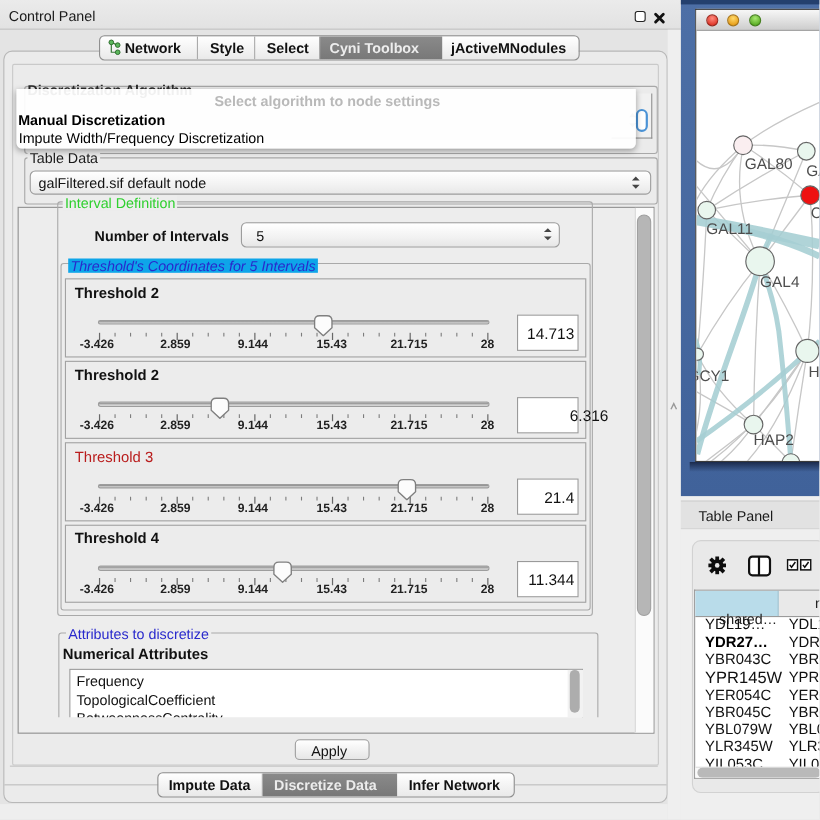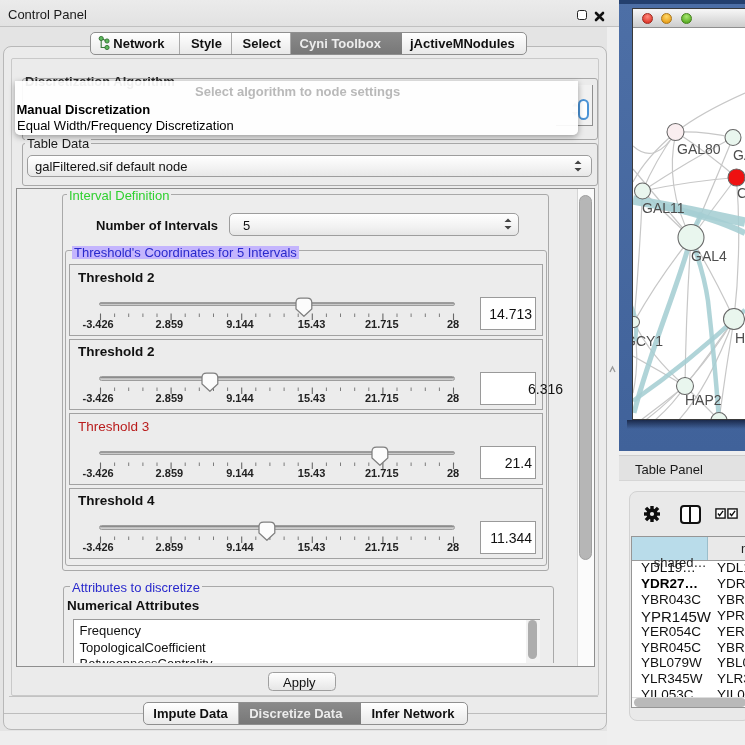--- a/index.html
+++ b/index.html
@@ -58,32 +58,32 @@
 
 <div class="abs" style="left:22px;top:143px;width:576px;height:43px;border:1px solid #a8a8a8;border-radius:3px;"></div>
 <div class="txt" style="left:25px;top:137px;font-size:13px;color:#1a1a1a;background:#ebebeb;padding:0 2px;">Table Data</div>
 <div class="abs" style="left:27px;top:155px;width:565px;height:22px;background:linear-gradient(#ffffff,#f2f2f2 60%,#e8e8e8);border:1px solid #9d9d9d;border-radius:5px;"></div>
 <div class="txt" style="left:35px;top:160px;font-size:13px;color:#111;">galFiltered.sif default node</div>
 <svg class="abs" style="left:572px;top:158px;" width="12" height="16" viewBox="0 0 12 16">
     <path d="M2.5 6 L6 2.5 L9.5 6 Z M2.5 10 L6 13.5 L9.5 10 Z" fill="#444"></path>
   </svg>
 
 <div class="abs" style="left:15.5px;top:188px;width:579px;height:479px;background:#ededed;border:1px solid #8e8e8e;"></div>
-<div class="abs" style="left:16.5px;top:186px;width:560px;height:477px;overflow:hidden;margin-left:10px;">
+<div class="abs" style="left:16.5px;top:175px;width:560px;height:477px;overflow:hidden;">
 <div class="abs" style="left:-16.5px;top:-189px;width:745px;height:745px;">
 <div class="abs" style="left:51.5px;top:197px;width:487.5px;height:376.5px;border:1px solid #a9a9a9;border-radius:3px;"></div>
 <div class="txt" style="left:57px;top:192px;font-size:13px;color:#2fd02f;background:#ededed;padding:0 2px;">Interval Definition</div>
 <div class="txt" style="left:86px;top:221.5px;font-size:13px;font-weight:bold;color:#111;">Number of Intervals</div>
 <div class="abs" style="left:219px;top:216px;width:290px;height:23px;background:linear-gradient(#ffffff,#f2f2f2 60%,#e6e6e6);border:1px solid #9d9d9d;border-radius:5px;"></div>
 <div class="txt" style="left:233px;top:222px;font-size:13px;color:#111;">5</div>
 <svg class="abs" style="left:492px;top:219px;" width="12" height="16" viewBox="0 0 12 16">
         <path d="M2.5 6 L6 2.5 L9.5 6 Z M2.5 10 L6 13.5 L9.5 10 Z" fill="#444"></path>
       </svg>
 <div class="abs" style="left:55px;top:253px;width:481.5px;height:316px;border:1px solid #a9a9a9;border-radius:3px;"></div>
-<div class="txt" style="left:62px;top:249px;font-size:13px;color:#2929cc;background:#c4b5fd;padding:0 2px;">Threshold's Coordinates for 5 Intervals</div>
+<div class="txt" style="left:62px;top:249px;font-size:13px;color:#2929cc;background:#0ea5e9;padding:0 2px;font-style:italic;">Threshold's Coordinates for 5 Intervals</div>
 <div class="abs" style="left:59px;top:267.0px;width:474px;height:71.5px;background:#ececec;border:1px solid #a2a2a2;"></div>
 <div class="txt" style="left:68px;top:273.5px;font-size:13.5px;font-weight:bold;color:#111;">Threshold 2</div>
 <div class="abs" style="left:89.0px;top:304.5px;width:356.0px;height:4.6px;background:linear-gradient(#6f6f6f,#bcbcbc 45%,#d6d6d6);border:1px solid #9d9d9d;border-radius:3px;"></div>
 <svg class="abs" style="left:57px;top:315.5px;" width="400" height="8" viewBox="0 0 400 8">
         <line x1="33.5" y1="0.5" x2="33.5" y2="7" stroke="#686868" stroke-width="1.1"></line>
         <line x1="47.6" y1="0.5" x2="47.6" y2="4" stroke="#7c7c7c" stroke-width="1"></line>
         <line x1="61.7" y1="0.5" x2="61.7" y2="4" stroke="#7c7c7c" stroke-width="1"></line>
         <line x1="75.9" y1="0.5" x2="75.9" y2="4" stroke="#7c7c7c" stroke-width="1"></line>
         <line x1="90.0" y1="0.5" x2="90.0" y2="4" stroke="#7c7c7c" stroke-width="1"></line>
         <line x1="104.1" y1="0.5" x2="104.1" y2="7" stroke="#686868" stroke-width="1.1"></line>
@@ -270,21 +270,21 @@
   <div class="abs" style="left:0;top:0;width:94.5px;height:100%;border-right:1px solid #aaa;"></div>
   <div class="abs" style="left:94.5px;top:0;width:121.9px;height:100%;background:linear-gradient(#8a8a8a,#787878);"></div>
 </div>
 <div class="txt" style="left:153.3px;top:706.5px;font-size:13px;font-weight:bold;color:#111;">Impute Data</div>
 <div class="txt" style="left:249.2px;top:706.5px;font-size:13px;font-weight:bold;color:#ececec;">Discretize Data</div>
 <div class="txt" style="left:371.5px;top:706.5px;font-size:13px;font-weight:bold;color:#111;">Infer Network</div>
 
 <div class="abs" style="left:15px;top:81px;width:563px;height:54px;background:rgba(255,255,255,0.93);border-radius:0 0 5px 5px;box-shadow:0 2px 6px rgba(0,0,0,0.35);"></div>
 <div class="txt" style="left:195px;top:85px;font-size:13px;font-weight:bold;color:#b9b9b9;">Select algorithm to node settings</div>
 <div class="txt" style="left:16.5px;top:103px;font-size:13px;font-weight:bold;color:#000;">Manual Discretization</div>
-<div class="txt" style="left:17px;top:119px;font-size:13px;color:#000;">Equal Width/Frequency Discretization</div>
+<div class="txt" style="left:17px;top:119px;font-size:13px;color:#000;">Impute Width/Frequency Discretization</div>
 
 <div class="abs" style="left:619px;top:0;width:126px;height:745px;background:#efefef;">
 <div class="abs" style="left:0;top:0;width:126px;height:451px;background:linear-gradient(#4d6fa6,#40629a);"></div>
 <div class="abs" style="left:0;top:0;width:126px;height:4px;background:#24406e;"></div>
 <div class="abs" style="left:8px;top:420px;width:118px;height:9px;background:linear-gradient(rgba(12,20,45,0.72),rgba(12,20,45,0));"></div>
 <div class="abs" style="left:13px;top:8px;width:113px;height:412px;border:1px solid #3a3a3a;border-right:none;background:#fff;overflow:hidden;">
 <div class="abs" style="left:0;top:0;width:113px;height:19px;background:linear-gradient(#f7f7f7,#cdcdcd);border-bottom:1px solid #8f8f8f;"></div>
 <div class="abs" style="left:9.0px;top:4px;width:11px;height:11px;border-radius:50%;background:radial-gradient(circle at 50% 30%, #ff8a7e, #e03a2d 75%);border:1px solid #9c2a20;"></div>
 <div class="abs" style="left:28.0px;top:4px;width:11px;height:11px;border-radius:50%;background:radial-gradient(circle at 50% 30%, #ffd96a, #e8a01c 75%);border:1px solid #a8761a;"></div>
 <div class="abs" style="left:47.5px;top:4px;width:11px;height:11px;border-radius:50%;background:radial-gradient(circle at 50% 30%, #a8e771, #5bae26 75%);border:1px solid #447f1d;"></div>

